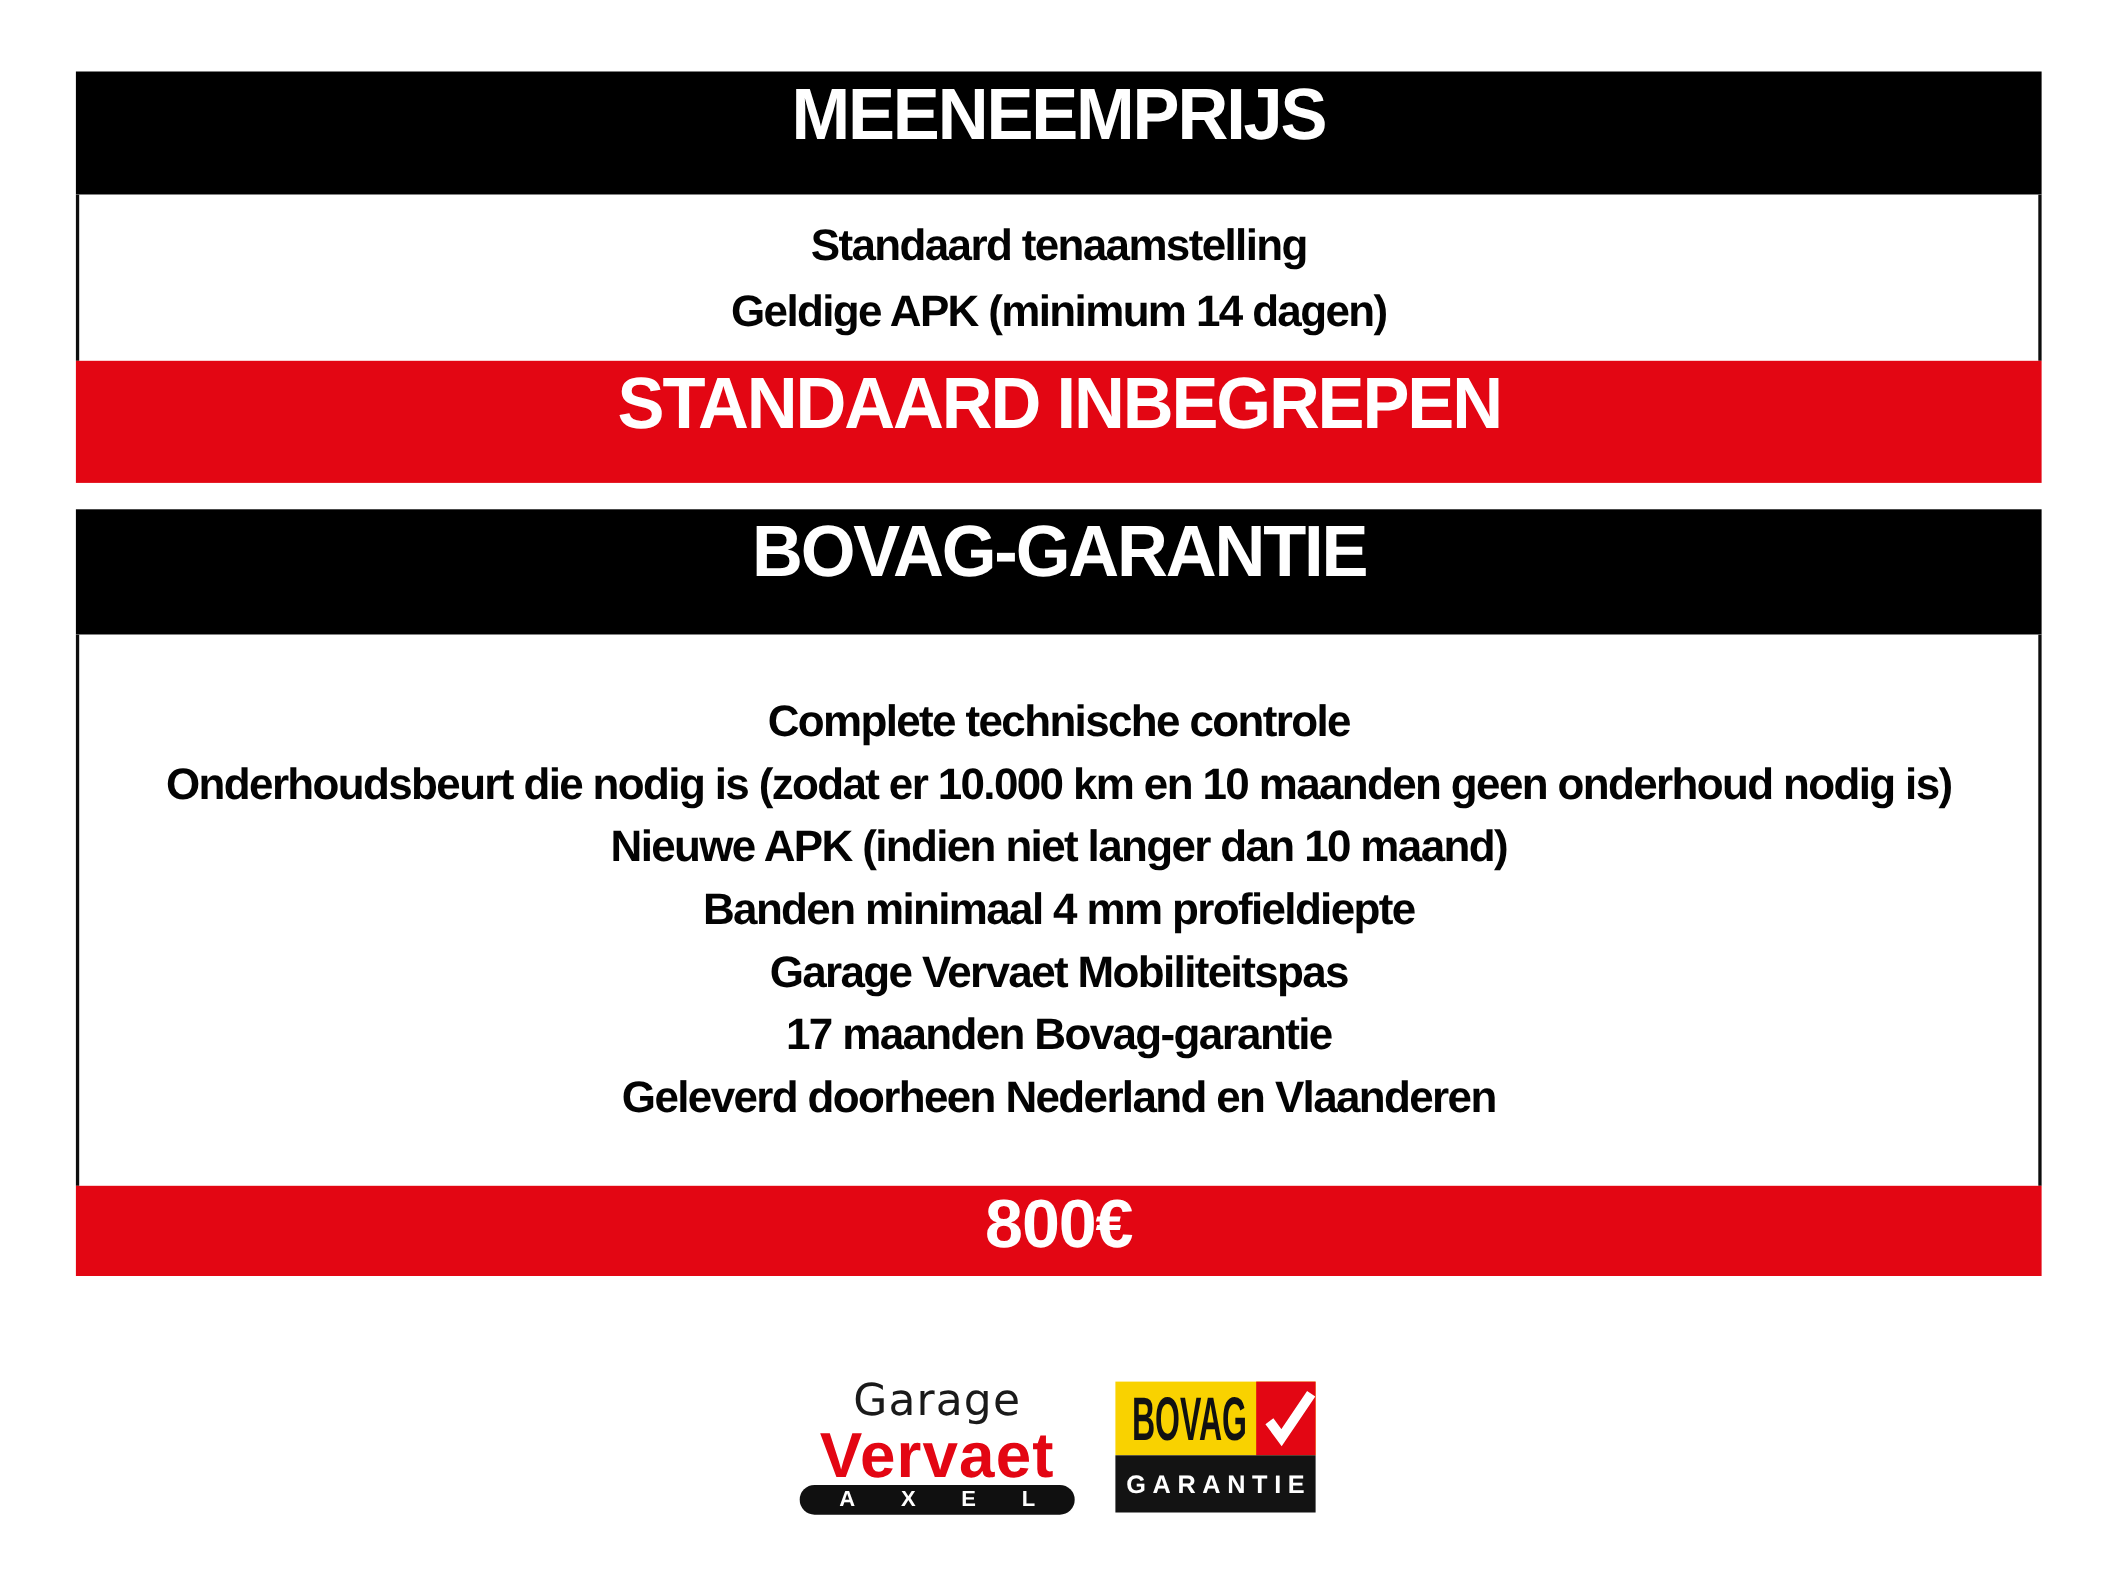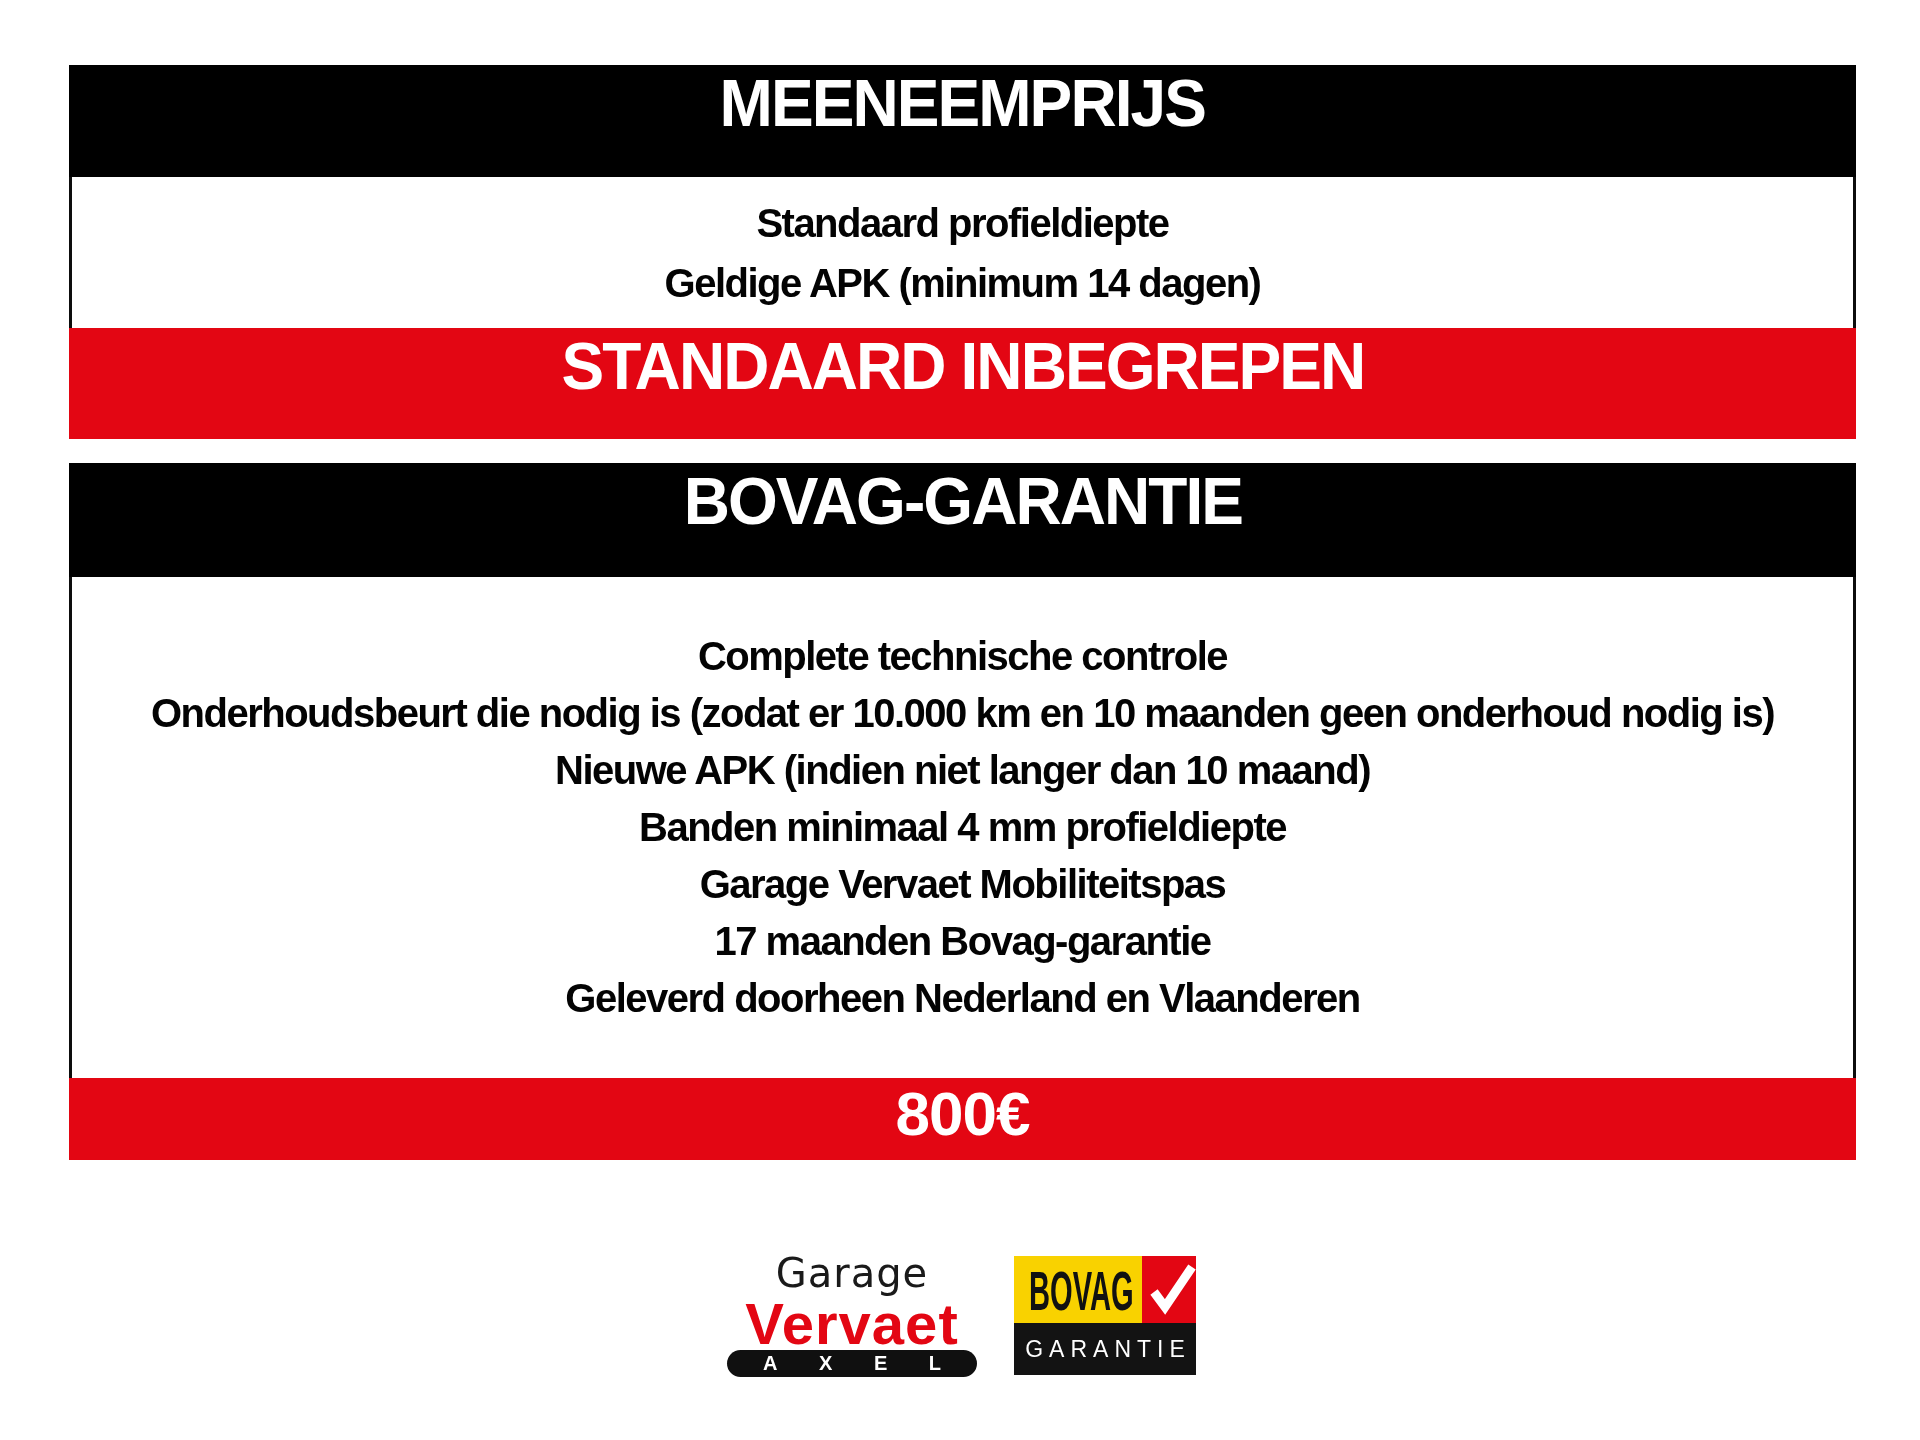--- a/index.html
+++ b/index.html
@@ -99,34 +99,34 @@
     background:var(--red,#e30613);
   }
   .bovag-bottom{
     position:absolute;left:0;top:67px;width:182px;height:52px;
     background:#131313;
     display:flex;align-items:center;justify-content:center;
   }
   .bovag-sub{
     color:#ffffff;font-size:23px;letter-spacing:6px;
     padding-left:6px; 
-    font-weight:normal;white-space:nowrap;
+    font-weight:bold;white-space:nowrap;
   }
 </style>
 </head>
 <body>
 
 <div class="canvas">
 
   <div class="bar bar-black" style="top:65px;height:112px;">
     <div class="bar-title">MEENEEMPRIJS</div>
   </div>
 
   <div class="box-body body-top" style="top:177px;height:151px;">
-    <div class="body-line">Standaard profieldiepte</div>
+    <div class="body-line">Standaard tenaamstelling</div>
     <div class="body-line">Geldige APK (minimum 14 dagen)</div>
   </div>
 
   <div class="bar bar-black" style="top:463px;height:114px;">
     <div class="bar-title">BOVAG-GARANTIE</div>
   </div>
 
   <div class="bar bar-red" style="top:328px;height:111px;">
     <div class="bar-title">STANDAARD INBEGREPEN</div>
   </div>

